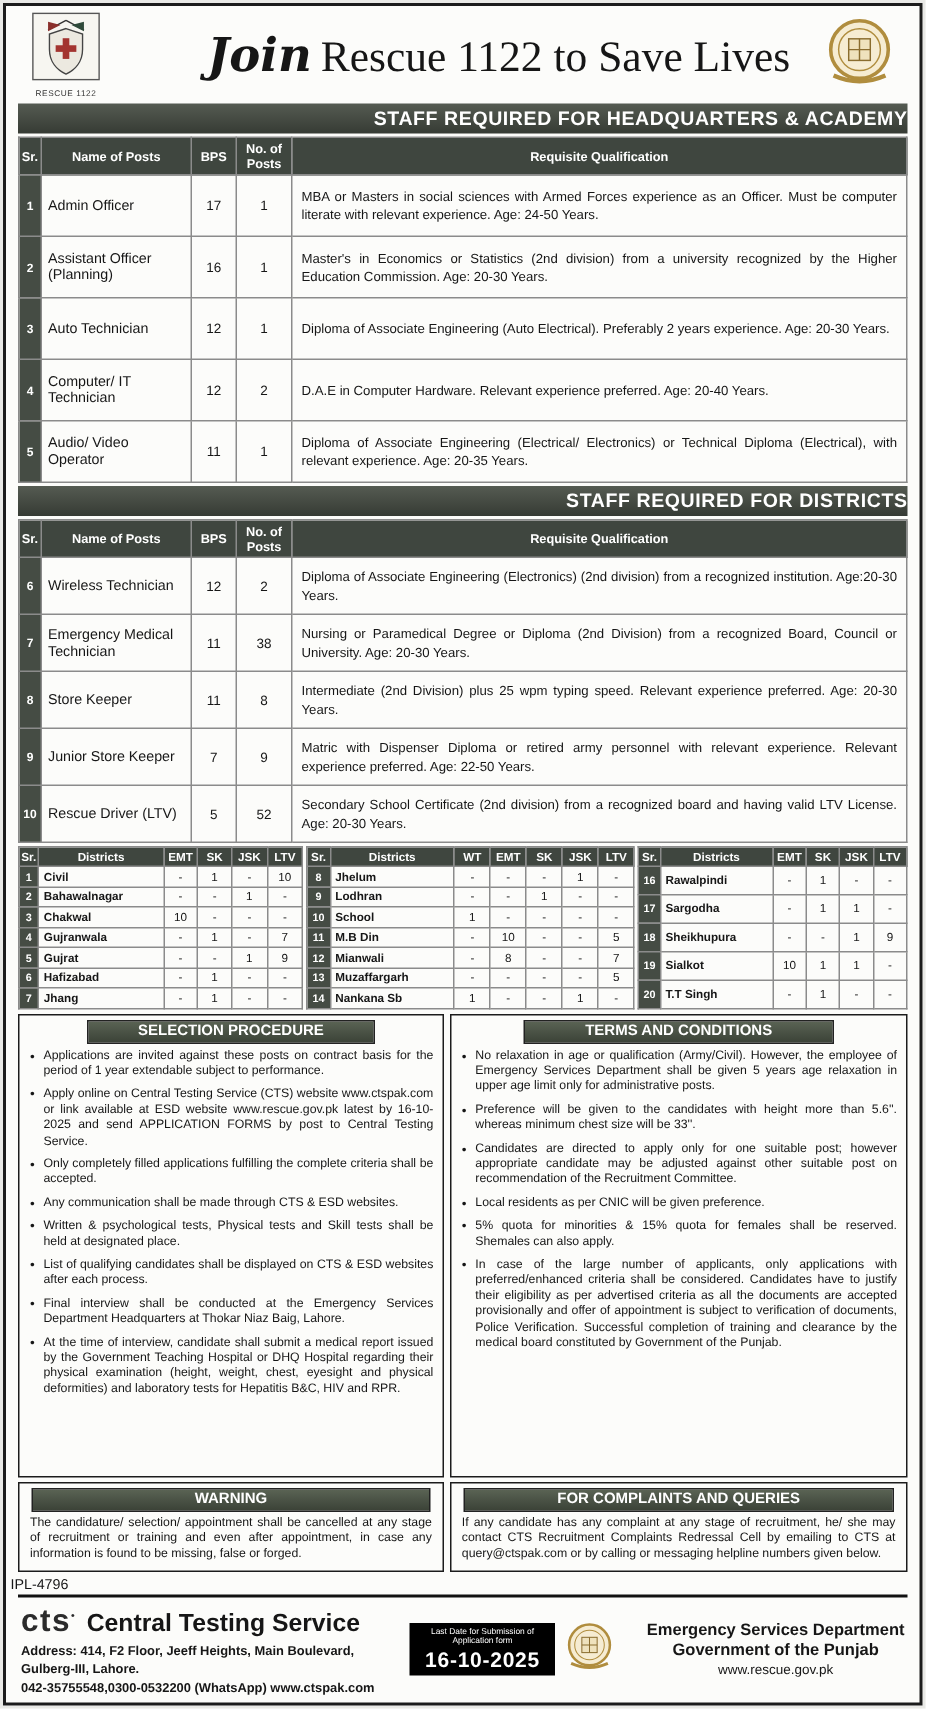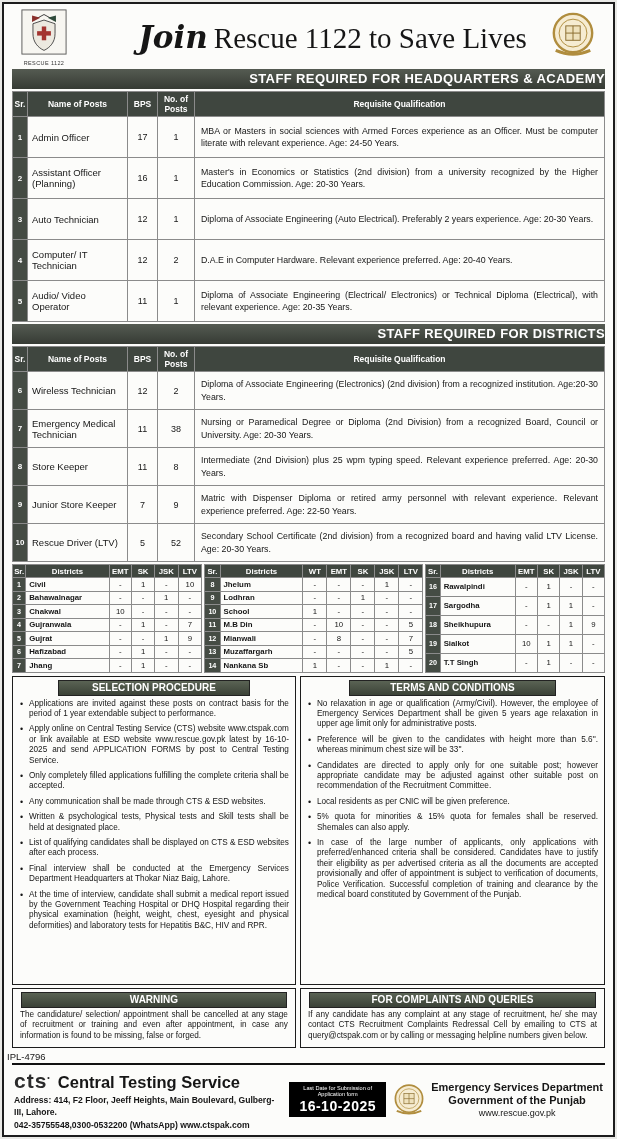--- a/index.html
+++ b/index.html
@@ -66,21 +66,21 @@
   .footer { border-top: 2.5px solid #111; margin: 0 5px; padding: 4px 2px 2px; display: flex; align-items: center; gap: 6px; }
   .cts-block { flex: 1 1 auto; }
   .cts-line { display: flex; align-items: baseline; gap: 7px; }
   .cts-logo { font-weight: bold; font-size: 21px; letter-spacing: 1px; color: #2b2b2b; }
   .cts-logo sup { font-size: 7px; }
   .cts-title { font-weight: bold; font-size: 16.5px; }
   .addr { font-size: 8.6px; font-weight: bold; line-height: 1.4; margin-top: 1px; }
   .date-box { width: 97px; background: #000; color: #fff; text-align: center; padding: 3px 2px; flex: 0 0 auto; }
   .date-label { font-size: 5.6px; line-height: 1.15; }
   .date-value { font-size: 14px; font-weight: bold; letter-spacing: 0.5px; margin-top: 1px; }
-  .dept-block { display: flex; align-items: center; gap: 5px; flex: 0 0 auto; }
+  .dept-block { display: flex; align-items: flex-start; gap: 21px; flex: 0 0 auto; }
   .dept-text { text-align: center; }
   .dept-name, .dept-govt { font-weight: bold; font-size: 11px; line-height: 1.2; }
   .dept-web { font-size: 9px; margin-top: 1px; }
 </style>
 </head>
 <body>
 
 <div class="page">
 
   <div class="masthead">

